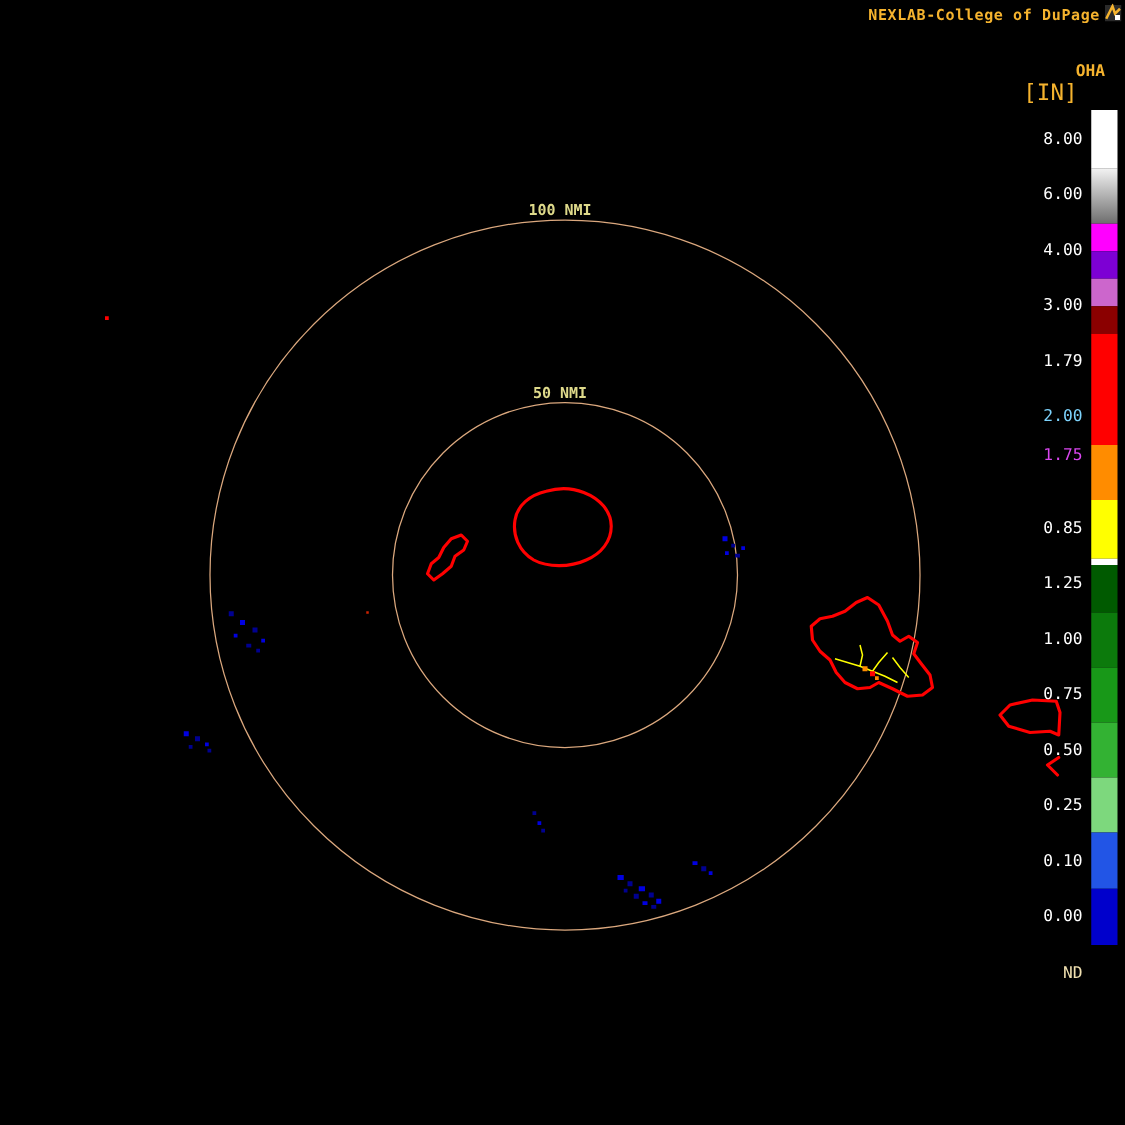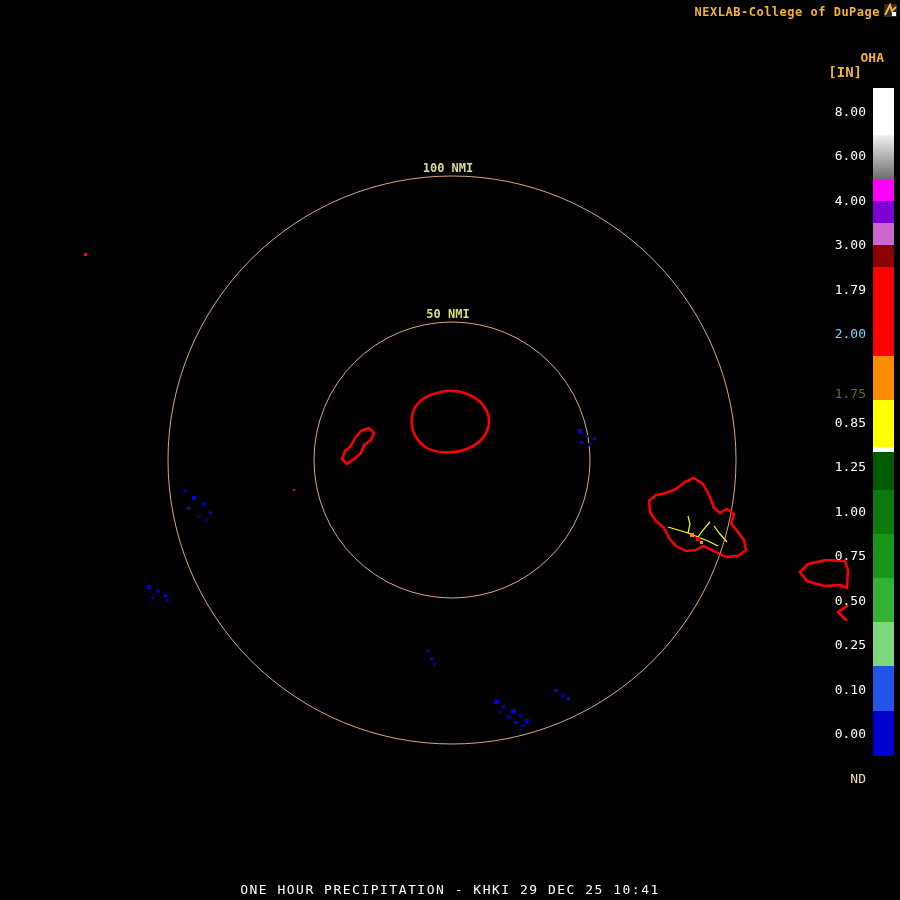--- a/index.html
+++ b/index.html
@@ -2,21 +2,21 @@
 <html><head>
 <meta charset="utf-8">
 <style>
   html,body{margin:0;padding:0;background:#000;}
   .screen{position:relative;width:900px;height:900px;background:#000;overflow:hidden;
           font-family:"DejaVu Sans Mono","Liberation Mono",monospace;}
   .site-title{position:absolute;top:5px;right:20px;font-size:12px;font-weight:bold;letter-spacing:.5px;}
   .logo{position:absolute;top:3px;right:2px;width:15px;height:15px;}
   .radar-svg{position:absolute;left:0;top:0;width:900px;height:900px;}
   .legend-station{position:absolute;top:50px;right:16px;font-size:13px;font-weight:bold;}
-  .legend-units{position:absolute;top:64px;right:38px;font-size:14px;font-weight:bold;}
+  .legend-units{position:absolute;top:64px;right:38px;font-size:18px;font-weight:normal;}
   .legend-bar{position:absolute;top:88px;right:6px;width:21px;display:flex;flex-direction:column;}
   .legend-bar div{width:100%;}
   .legend-labels{position:absolute;top:0;right:0;width:120px;height:900px;pointer-events:none;}
   .legend-label{position:absolute;right:34px;width:60px;text-align:right;font-size:13px;color:#fff;}
   .nd-label{position:absolute;right:34px;width:60px;text-align:right;font-size:13px;}
   .caption{position:absolute;bottom:3px;left:0;width:100%;text-align:center;color:#fff;
            font-size:13px;letter-spacing:1.5px;}
 </style>
 </head>
 <body>
@@ -105,27 +105,26 @@
       <div style="height: 45px; background: rgb(34, 85, 230);"></div>
       <div style="height: 45px; background: rgb(0, 0, 204);"></div>
     </div>
   <div id="legend-labels" class="legend-labels">
       <div class="legend-label" style="top: 104px; color: rgb(255, 255, 255);">8.00</div>
       <div class="legend-label" style="top: 148.43px; color: rgb(255, 255, 255);">6.00</div>
       <div class="legend-label" style="top: 192.86px; color: rgb(255, 255, 255);">4.00</div>
       <div class="legend-label" style="top: 237.29px; color: rgb(255, 255, 255);">3.00</div>
       <div class="legend-label" style="top: 281.72px; color: rgb(255, 255, 255);">1.79</div>
       <div class="legend-label" style="top: 326.15px; color: #7dd3fc;">2.00</div>
-      <div class="legend-label" style="top: 386px; color: #4d7c0f;">1.75</div>
+      <div class="legend-label" style="top: 357px; color: #d946ef;">1.75</div>
       <div class="legend-label" style="top: 415.01px; color: rgb(255, 255, 255);">0.85</div>
       <div class="legend-label" style="top: 459.44px; color: rgb(255, 255, 255);">1.25</div>
       <div class="legend-label" style="top: 503.87px; color: rgb(255, 255, 255);">1.00</div>
       <div class="legend-label" style="top: 548.3px; color: rgb(255, 255, 255);">0.75</div>
       <div class="legend-label" style="top: 592.73px; color: rgb(255, 255, 255);">0.50</div>
       <div class="legend-label" style="top: 637.16px; color: rgb(255, 255, 255);">0.25</div>
       <div class="legend-label" style="top: 681.59px; color: rgb(255, 255, 255);">0.10</div>
       <div class="legend-label" style="top: 726.02px; color: rgb(255, 255, 255);">0.00</div>
       <div class="nd-label" style="top: 771px; color: rgb(240, 224, 176);">ND</div>
     </div>
 
-  <div class="caption">ONE HOUR PRECIPITATION - KHKI 29 DEC 25 10:41</div>
 
 </div>
 
 </body></html>

